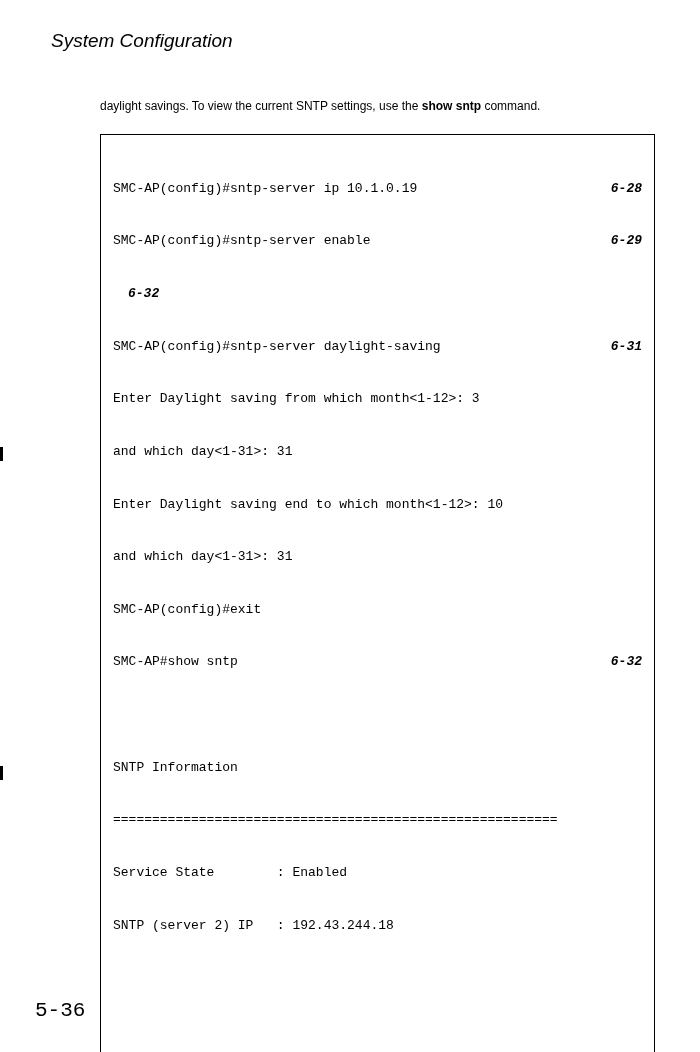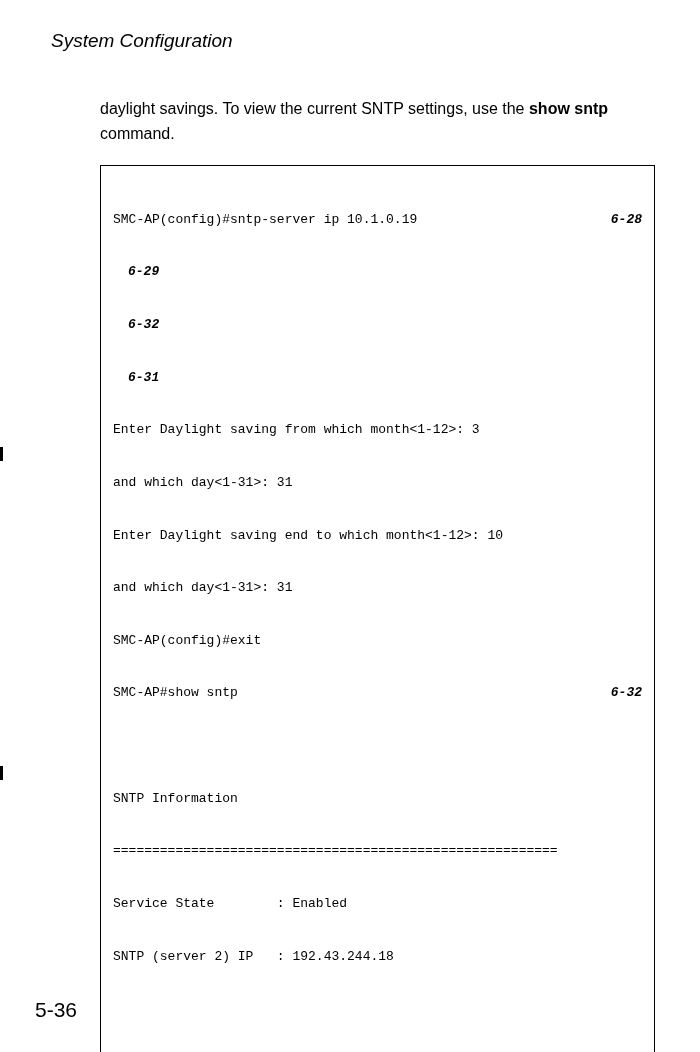--- a/index.html
+++ b/index.html
@@ -18,21 +18,21 @@
     .header {
       font-style: italic;
       font-size: 19px;
       margin-bottom: 45px;
       margin-left: 16px;
     }
     .content {
       margin-left: 65px;
     }
     .paragraph {
-      font-size: 16px;
+      font-size: 12px;
       line-height: 1.55;
       margin-bottom: 18px;
     }
     .bold {
       font-weight: bold;
     }
     .code-block {
       border: 1px solid black;
       padding: 10px 12px 12px 12px;
       font-family: "Courier New", Courier, monospace;
@@ -52,20 +52,21 @@
       font-style: italic;
       white-space: nowrap;
       padding-left: 15px;
       font-weight: bold;
     }
     .page-number {
       position: absolute;
       bottom: 30px;
       left: 35px;
       font-size: 21px;
+      font-family: Liberation Mono, monospace;
     }
     .change-bar {
       position: absolute;
       left: 0;
       width: 3px;
       background: black;
     }
     .bar1 {
       top: 447px;
       height: 14px;
@@ -83,23 +84,23 @@
 
 <div class="header">System Configuration</div>
 
 <div class="content">
   <div class="paragraph">
     <span>daylight savings. To view the current SNTP settings, use the </span><span class="bold">show sntp</span><span> command.</span>
   </div>
 
   <div class="code-block">
     <div class="code-line"><span class="code-text">SMC-AP(config)#sntp-server ip 10.1.0.19</span><span class="code-ref">6-28</span></div>
-    <div class="code-line"><span class="code-ref">6-29</span></div>
+    <div class="code-line"><span class="code-text">SMC-AP(config)#sntp-server enable</span><span class="code-ref">6-29</span></div>
     <div class="code-line"><span class="code-ref">6-32</span></div>
-    <div class="code-line"><span class="code-ref">6-31</span></div>
+    <div class="code-line"><span class="code-text">SMC-AP(config)#sntp-server daylight-saving</span><span class="code-ref">6-31</span></div>
     <div>Enter Daylight saving from which month&lt;1-12&gt;: 3</div>
     <div>and which day&lt;1-31&gt;: 31</div>
     <div>Enter Daylight saving end to which month&lt;1-12&gt;: 10</div>
     <div>and which day&lt;1-31&gt;: 31</div>
     <div>SMC-AP(config)#exit</div>
     <div class="code-line"><span class="code-text">SMC-AP#show sntp</span><span class="code-ref">6-32</span></div>
     <div> </div>
     <div>SNTP Information</div>
     <div>=========================================================</div>
     <div>Service State        : Enabled</div>

